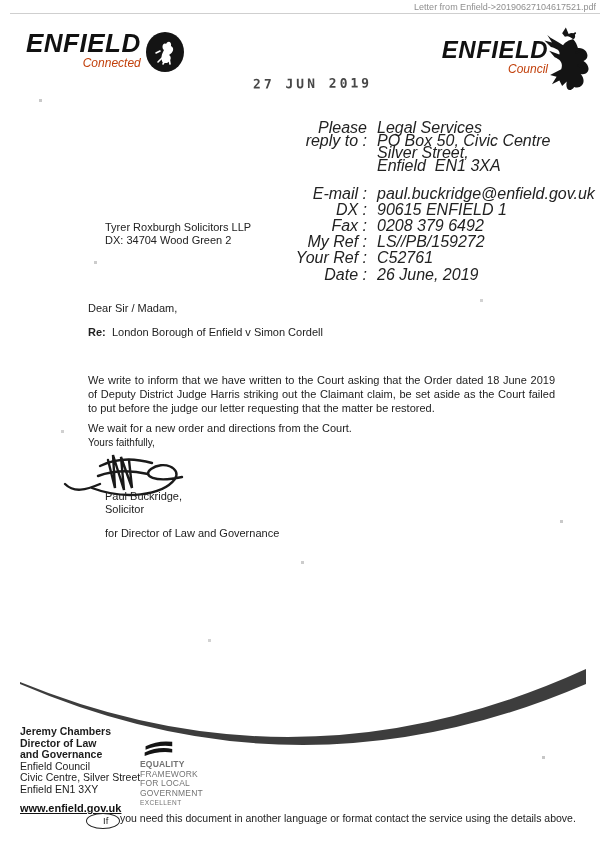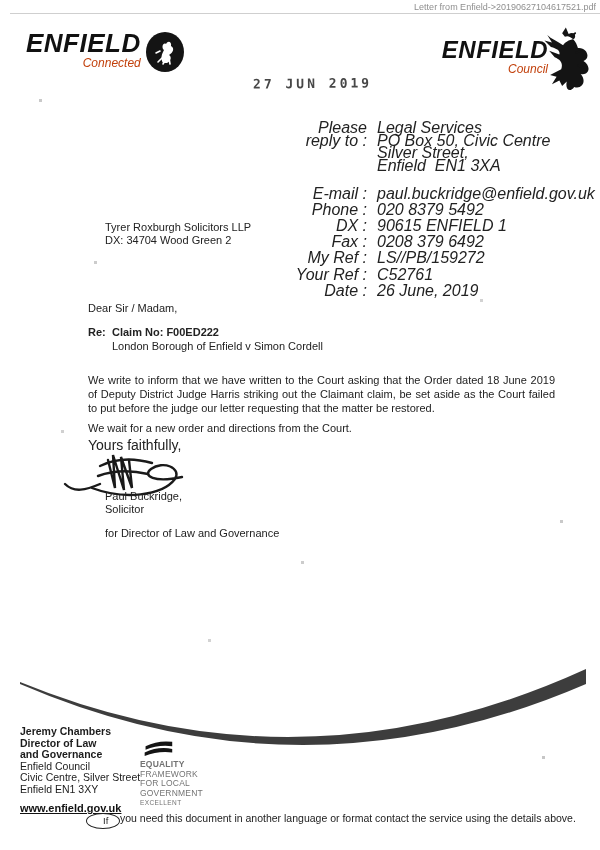--- a/index.html
+++ b/index.html
@@ -32,21 +32,21 @@
   .contact-row{display:flex;height:16.2px;align-items:flex-end;}
   
   .recipient{top:221px;left:105px;font-size:11px;line-height:13px;}
   .salutation{top:302px;left:88px;font-size:11px;}
   .re-block{top:325px;left:88px;font-size:11px;line-height:14px;display:flex;}
   .re-label{font-weight:bold;width:24px;flex:0 0 24px;}
   .re-line1{font-weight:bold;}
   .body-par{left:88px;width:467px;font-size:11px;line-height:14px;text-align:justify;}
   .p1{top:373px;}
   .p2{top:421px;}
-  .closing{top:437px;left:88px;font-size:14px;}
+  .closing{top:437px;left:88px;font-size:10px;}
   .signature{top:448px;left:62px;}
   .signatory{top:490px;left:105px;font-size:11px;line-height:13px;}
   .for-line{top:527px;left:105px;font-size:11px;}
   
   .swoosh{top:640px;left:0;}
   
   .footer-left{top:726px;left:20px;font-size:10.5px;line-height:11.5px;color:#1c1c1c;}
   .footer-left .b{font-weight:bold;}
   .website{margin-top:8px;font-size:11px;font-weight:bold;text-decoration:underline;color:#111;}
   .equality{top:740px;left:140px;color:#737373;}
@@ -110,24 +110,20 @@
         <div>Silver Street,</div>
         <div>Enfield &nbsp;EN1 3XA</div>
       </div>
     </div>
     <div class="contacts">
       <div class="contact-row">
         <span class="lbl-col">E-mail :</span>
           <span class="val-col">paul.buckridge@enfield.gov.uk</span>
       </div>
       <div class="contact-row">
-        <span class="lbl-col">Phone :</span>
-          <span class="val-col">020 8379 5492</span>
-      </div>
-      <div class="contact-row">
         <span class="lbl-col">DX :</span>
           <span class="val-col">90615 ENFIELD 1</span>
       </div>
       <div class="contact-row">
         <span class="lbl-col">Fax :</span>
           <span class="val-col">0208 379 6492</span>
       </div>
       <div class="contact-row">
         <span class="lbl-col">My Ref :</span>
           <span class="val-col">LS//PB/159272</span>
@@ -146,21 +142,20 @@
   <div class="abs recipient">
     <div>Tyrer Roxburgh Solicitors LLP</div>
     <div>DX: 34704 Wood Green 2</div>
   </div>
 
   <div class="abs salutation">Dear Sir / Madam,</div>
 
   <div class="abs re-block">
     <span class="re-label">Re:</span>
     <span>
-      <div class="re-line1">Claim No: F00ED222</div>
       <div>London Borough of Enfield v Simon Cordell</div>
     </span>
   </div>
 
   <div class="abs body-par p1">We write to inform that we have written to the Court asking that the Order dated 18 June 2019 of Deputy District Judge Harris striking out the Claimant claim, be set aside as the Court failed to put before the judge our letter requesting that the matter be restored.</div>
   <div class="abs body-par p2">We wait for a new order and directions from the Court.</div>
 
   <div class="abs closing">Yours faithfully,</div>
 
   <div class="abs signature">

